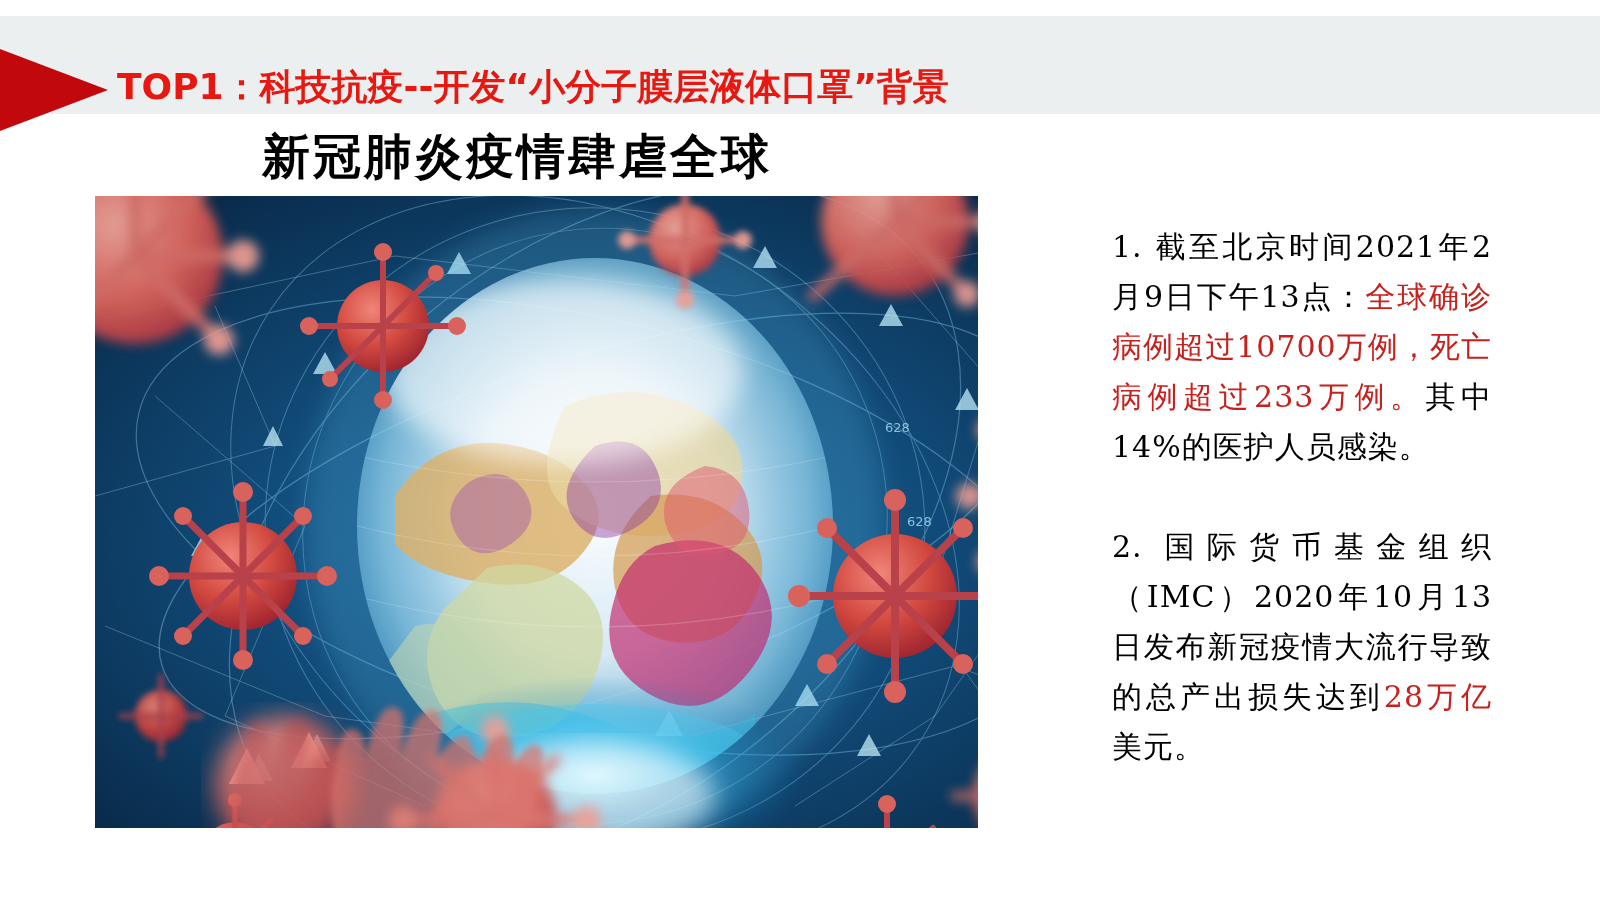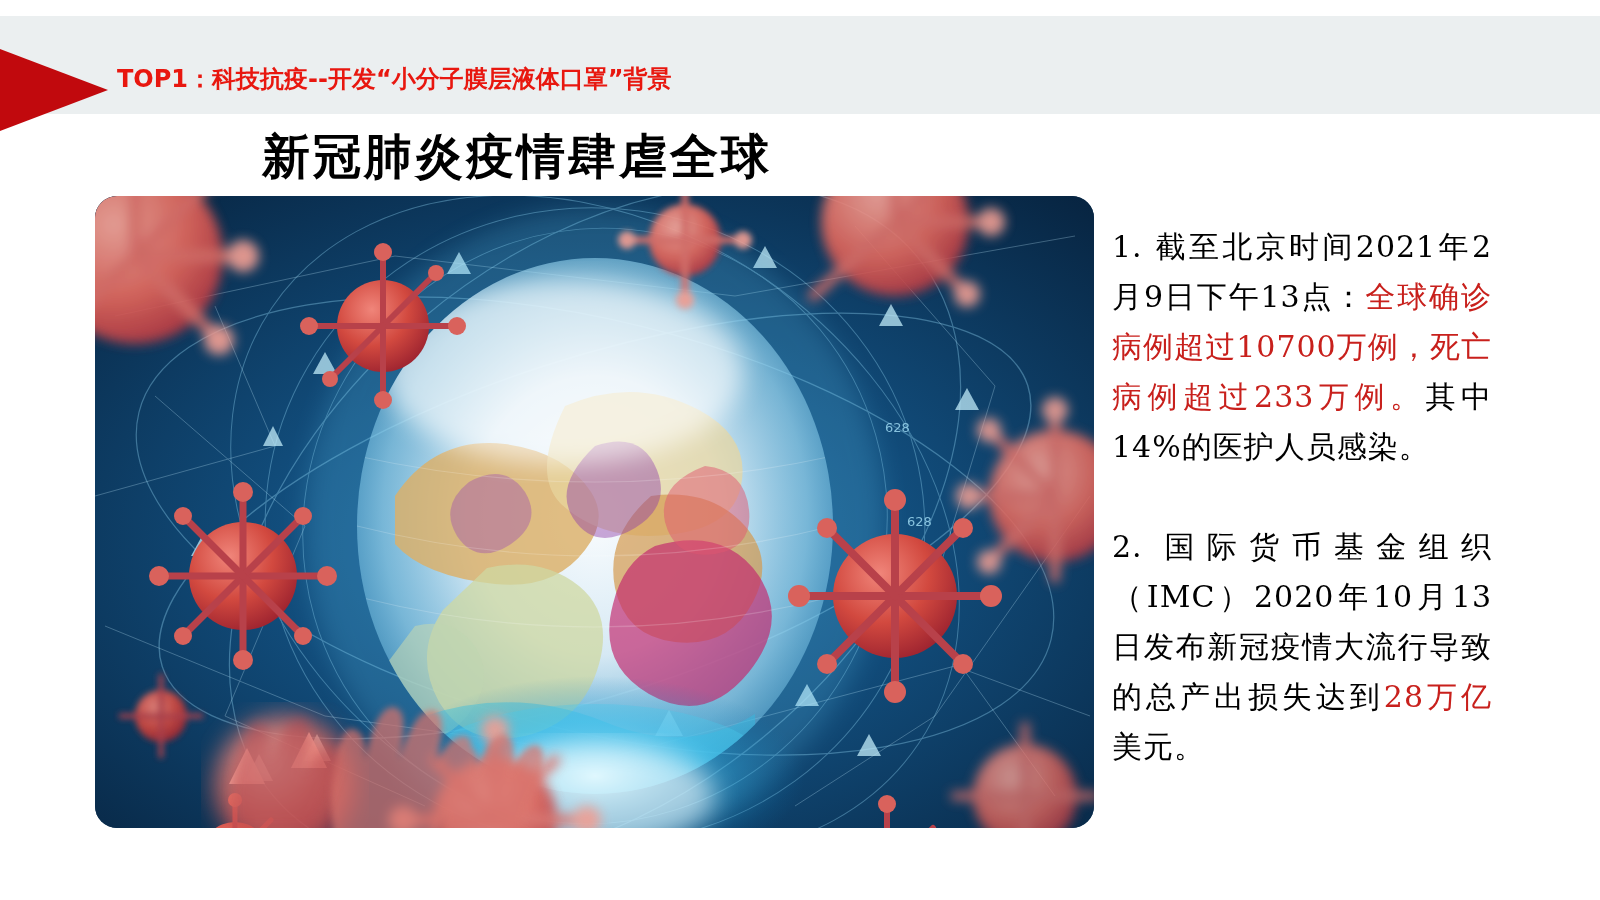--- a/index.html
+++ b/index.html
@@ -30,21 +30,21 @@
     top: 33px;
     width: 108px;
     height: 82px;
     background: #c1090d;
     clip-path: polygon(0% 0%, 100% 50%, 0% 100%);
   }
   #header-title {
     position: absolute;
     left: 117px;
     top: 47px;
-    font-size: 24px;
+    font-size: 36px;
     font-weight: bold;
     color: #e8170f;
     letter-spacing: 0px;
     white-space: nowrap;
     font-family: "DejaVu Sans", "Liberation Sans", sans-serif;
   }
 
   
   #slide-heading {
     position: absolute;
@@ -56,25 +56,24 @@
     letter-spacing: 3px;
     white-space: nowrap;
     font-family: "DejaVu Serif", "Liberation Serif", serif;
   }
 
   
   #hero-figure {
     position: absolute;
     left: 95px;
     top: 196px;
-    width: 999px;
+    width: 883px;
     height: 632px;
     overflow: hidden;
     background: #0b3050;
-    border-radius: 22px;
   }
   #hero-figure svg { display: block; }
 
   
   #text-column {
     position: absolute;
     left: 1112px;
     top: 222px;
     width: 380px;
     font-family: "DejaVu Serif", "Liberation Serif", serif;

